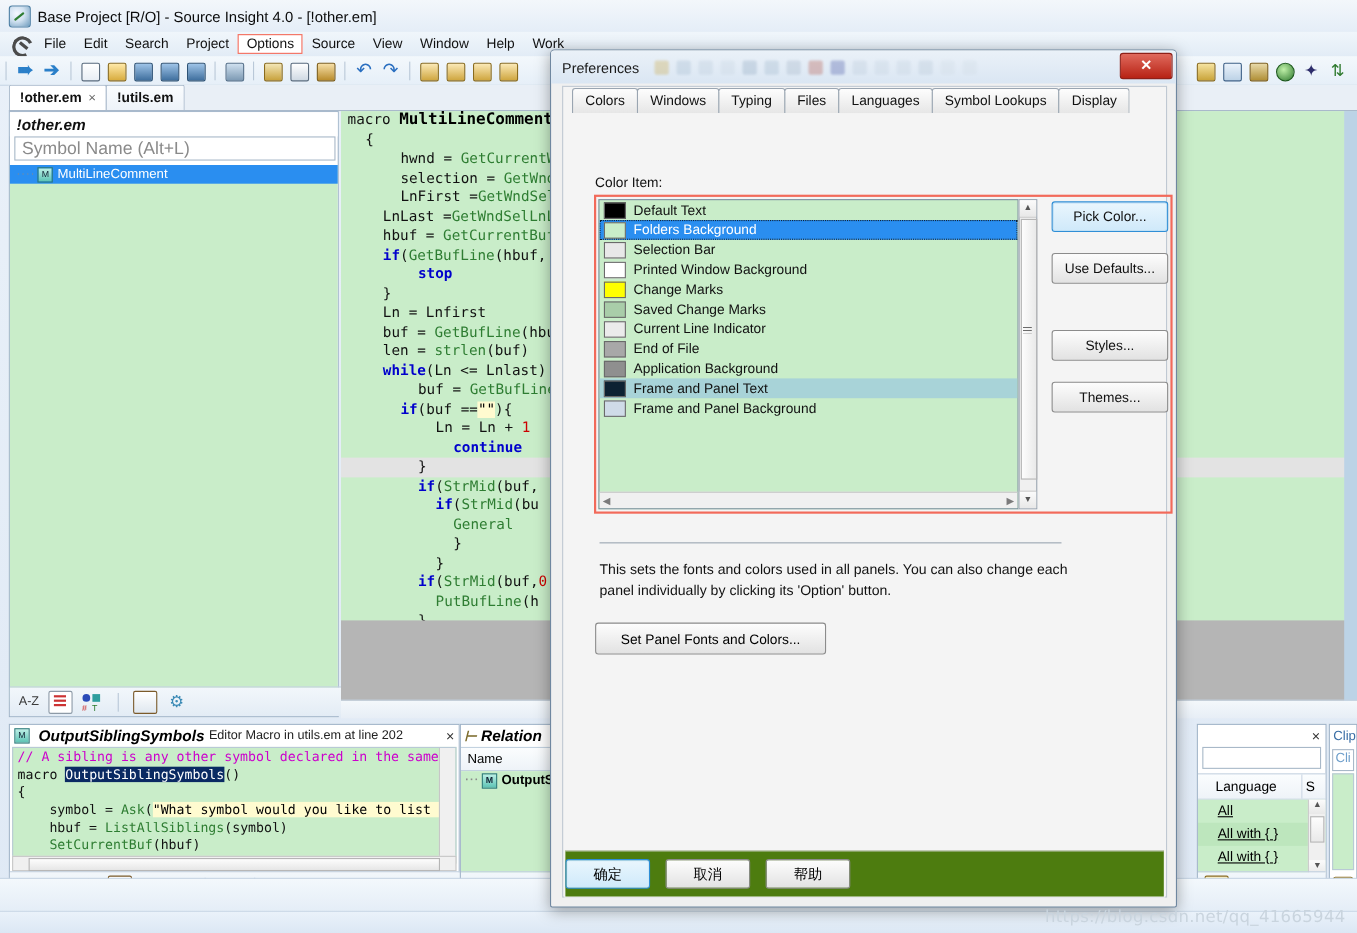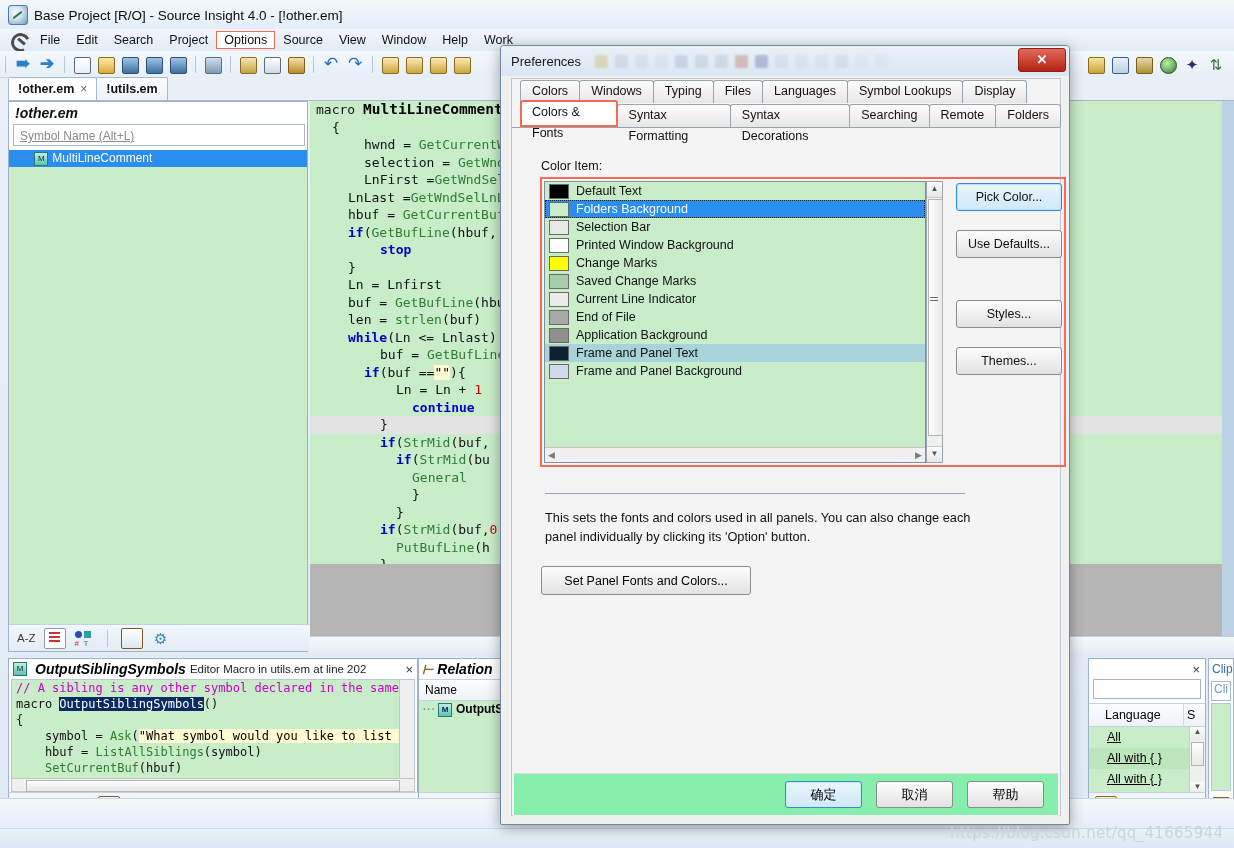--- a/index.html
+++ b/index.html
@@ -50,21 +50,21 @@
   .etab.active{background:#fff;}
   .etab .x{font-weight:normal;color:#666;margin-left:6px;font-size:12px;}
   .etab.spacer{flex:1;border:none;background:transparent;}
 
   
   .symbol-panel{position:absolute;left:8px;top:101px;width:300px;height:551px;background:#fff;
     border:1px solid #9fb3c8;box-sizing:border-box;}
   .sp-title{height:22px;line-height:22px;padding-left:6px;font-weight:bold;font-style:italic;
     font-size:14px;color:#111;background:#fff;}
   .sp-search{margin:0 4px;height:22px;border:1px solid #a8b8c8;background:#fff;
-    line-height:22px;padding-left:6px;color:#8a8a8a;font-size:12px;box-sizing:border-box;width:292px;text-decoration:underline;}
+    line-height:22px;padding-left:6px;color:#8a8a8a;font-size:16px;box-sizing:border-box;width:292px;}
   .sp-list{margin-top:4px;background:#c9edc9;height:488px;position:relative;}
   .sp-row{height:17px;line-height:17px;display:flex;align-items:center;padding-left:6px;}
   .sp-row.sel{background:#2a8ef0;color:#fff;}
   .dots{color:#8a8a8a;letter-spacing:1px;font-size:10px;margin-right:2px;}
   .sym-ico{width:12px;height:12px;border:1px solid #2b7a7a;background:linear-gradient(#bdf0e6,#5cc3b4);
     margin-right:4px;font-size:8px;color:#123;text-align:center;line-height:12px;}
   .sp-foot{position:absolute;left:0;bottom:0;width:100%;height:26px;
     background:linear-gradient(#f2f7fb,#e3ecf5);border-top:1px solid #c3d2e0;
     display:flex;align-items:center;padding-left:8px;gap:8px;}
   .fi{width:20px;height:19px;position:relative;display:inline-block;}
@@ -186,22 +186,22 @@
   .dbtn.primary{border:1px solid #2f8ed6;box-shadow:0 0 0 1px #bfe0f5 inset;
     background:linear-gradient(#eaf6fd,#cfe9fa);}
 
   .divider{position:absolute;left:32px;top:340px;width:420px;height:1px;background:#9aa5b1;}
   .desc{position:absolute;left:32px;top:355px;width:430px;font-size:12.8px;color:#111;line-height:19px;}
   .panelbtn{position:absolute;left:28px;top:413px;width:208px;height:27px;
     border:1px solid #8c8c8c;border-radius:3px;background:linear-gradient(#fdfdfd,#e2e2e2);
     display:flex;align-items:center;justify-content:center;font-size:12.5px;}
 
   .dlg-foot{position:absolute;left:1px;bottom:1px;width:544px;height:42px;
-    background:#86efac;border-top:1px solid #dcdcdc;display:flex;align-items:center;
-    justify-content:flex-end;gap:14px;padding-right:14px;box-sizing:border-box;}
+    background:#4d7c0f;border-top:1px solid #dcdcdc;display:flex;align-items:center;
+    gap:14px;padding-right:14px;box-sizing:border-box;}
   .fbtn{width:75px;height:25px;border:1px solid #8c8c8c;border-radius:3px;
     background:linear-gradient(#fdfdfd,#e2e2e2);display:flex;align-items:center;
     justify-content:center;font-size:13px;font-family:"DejaVu Sans",sans-serif;}
   .fbtn.primary{border:1px solid #2f8ed6;box-shadow:0 0 0 1px #cde9f8 inset;
     background:linear-gradient(#e9f6fd,#cfe9fa);}
 
   .watermark{position:absolute;left:950px;top:824px;font-size:15px;color:#c9d4de;
     letter-spacing:.3px;font-family:"DejaVu Sans",sans-serif;}
 </style>
 </head>
@@ -494,28 +494,20 @@
       <div class="tabrow">
         <div class="ptab">Colors</div>
         <div class="ptab">Windows</div>
         <div class="ptab">Typing</div>
         <div class="ptab">Files</div>
         <div class="ptab">Languages</div>
         <div class="ptab">Symbol Lookups</div>
         <div class="ptab">Display</div>
       </div>
 
-      <div class="tabrow2">
-        <div class="ptab sel marked">Colors &amp; Fonts</div>
-        <div class="ptab">Syntax Formatting</div>
-        <div class="ptab">Syntax Decorations</div>
-        <div class="ptab">Searching</div>
-        <div class="ptab">Remote</div>
-        <div class="ptab">Folders</div>
-      </div>
 
       <div class="pane">
         <div class="label-colitem">Color Item:</div>
 
         <div class="colorlist">
           <div id="ci-rows">
               <div class="ci-row">
                 <span class="sw" style="background: rgb(0, 0, 0);"></span>
                 <span>Default Text</span>
               </div>

